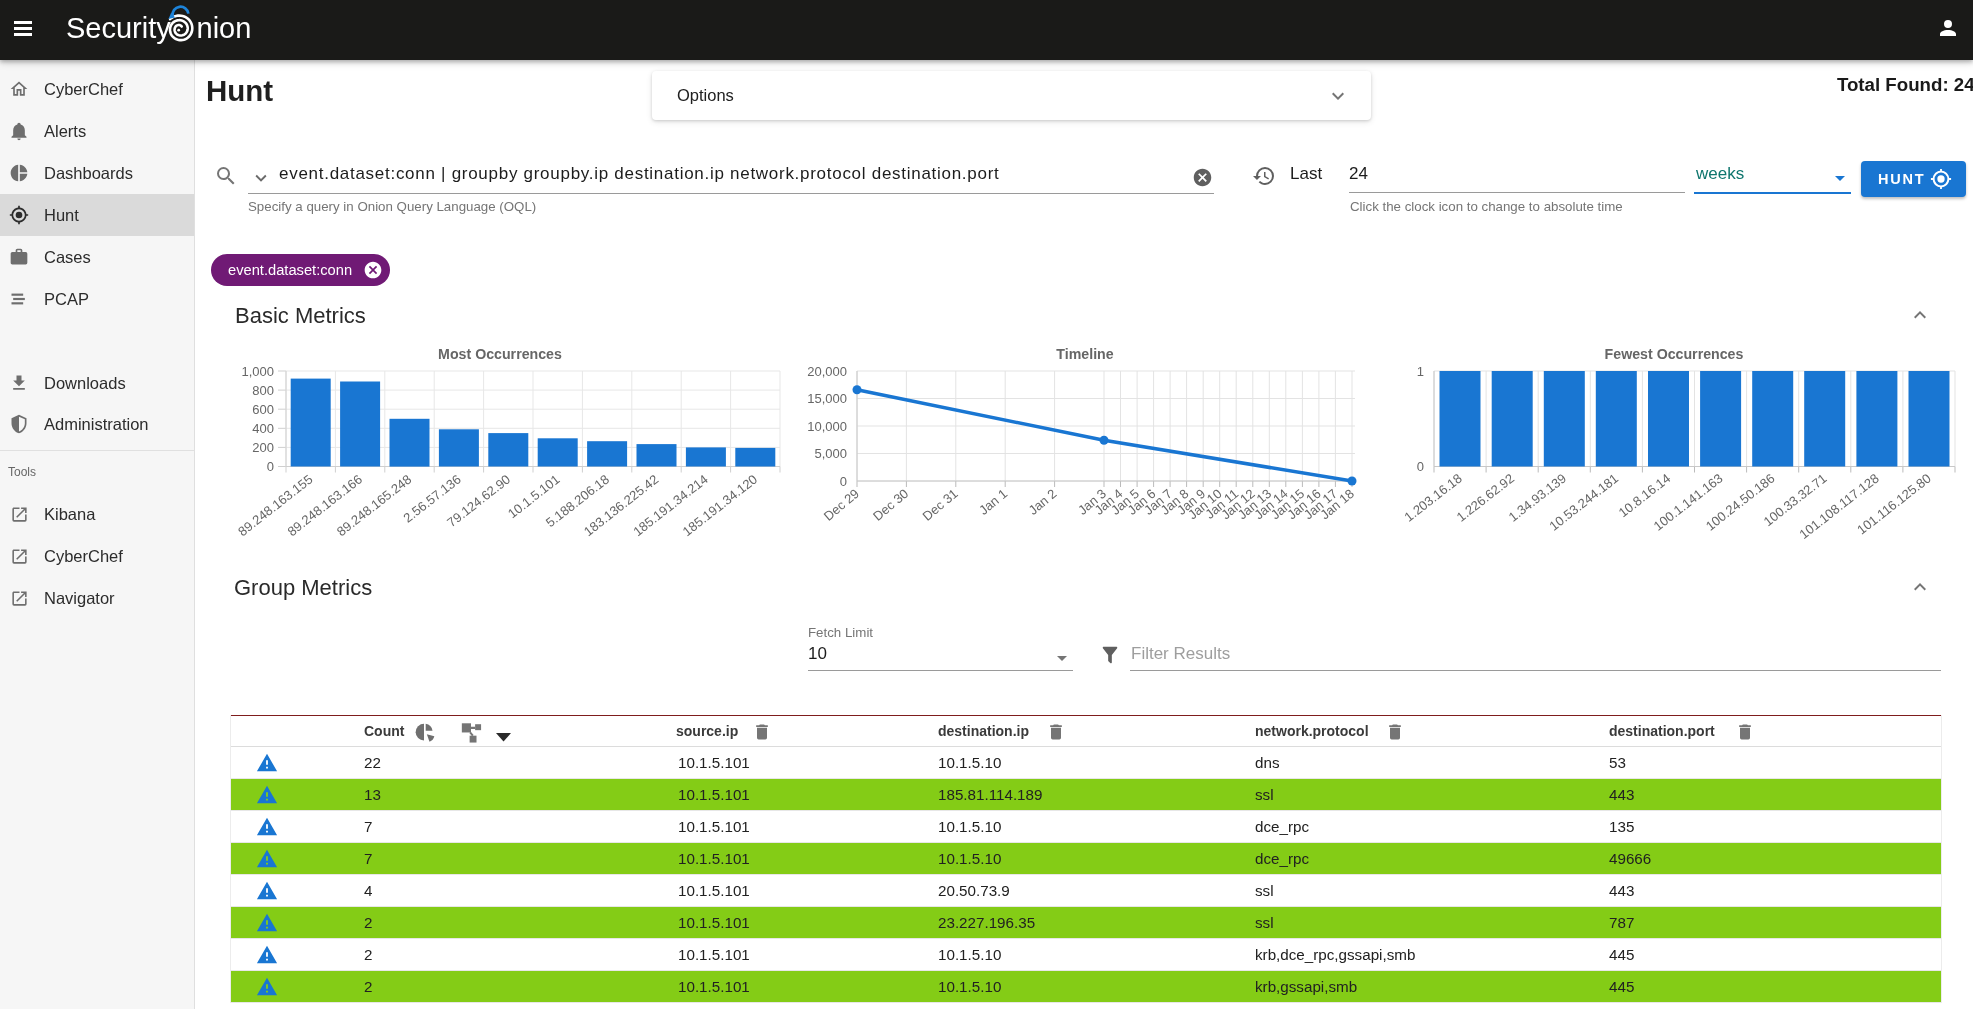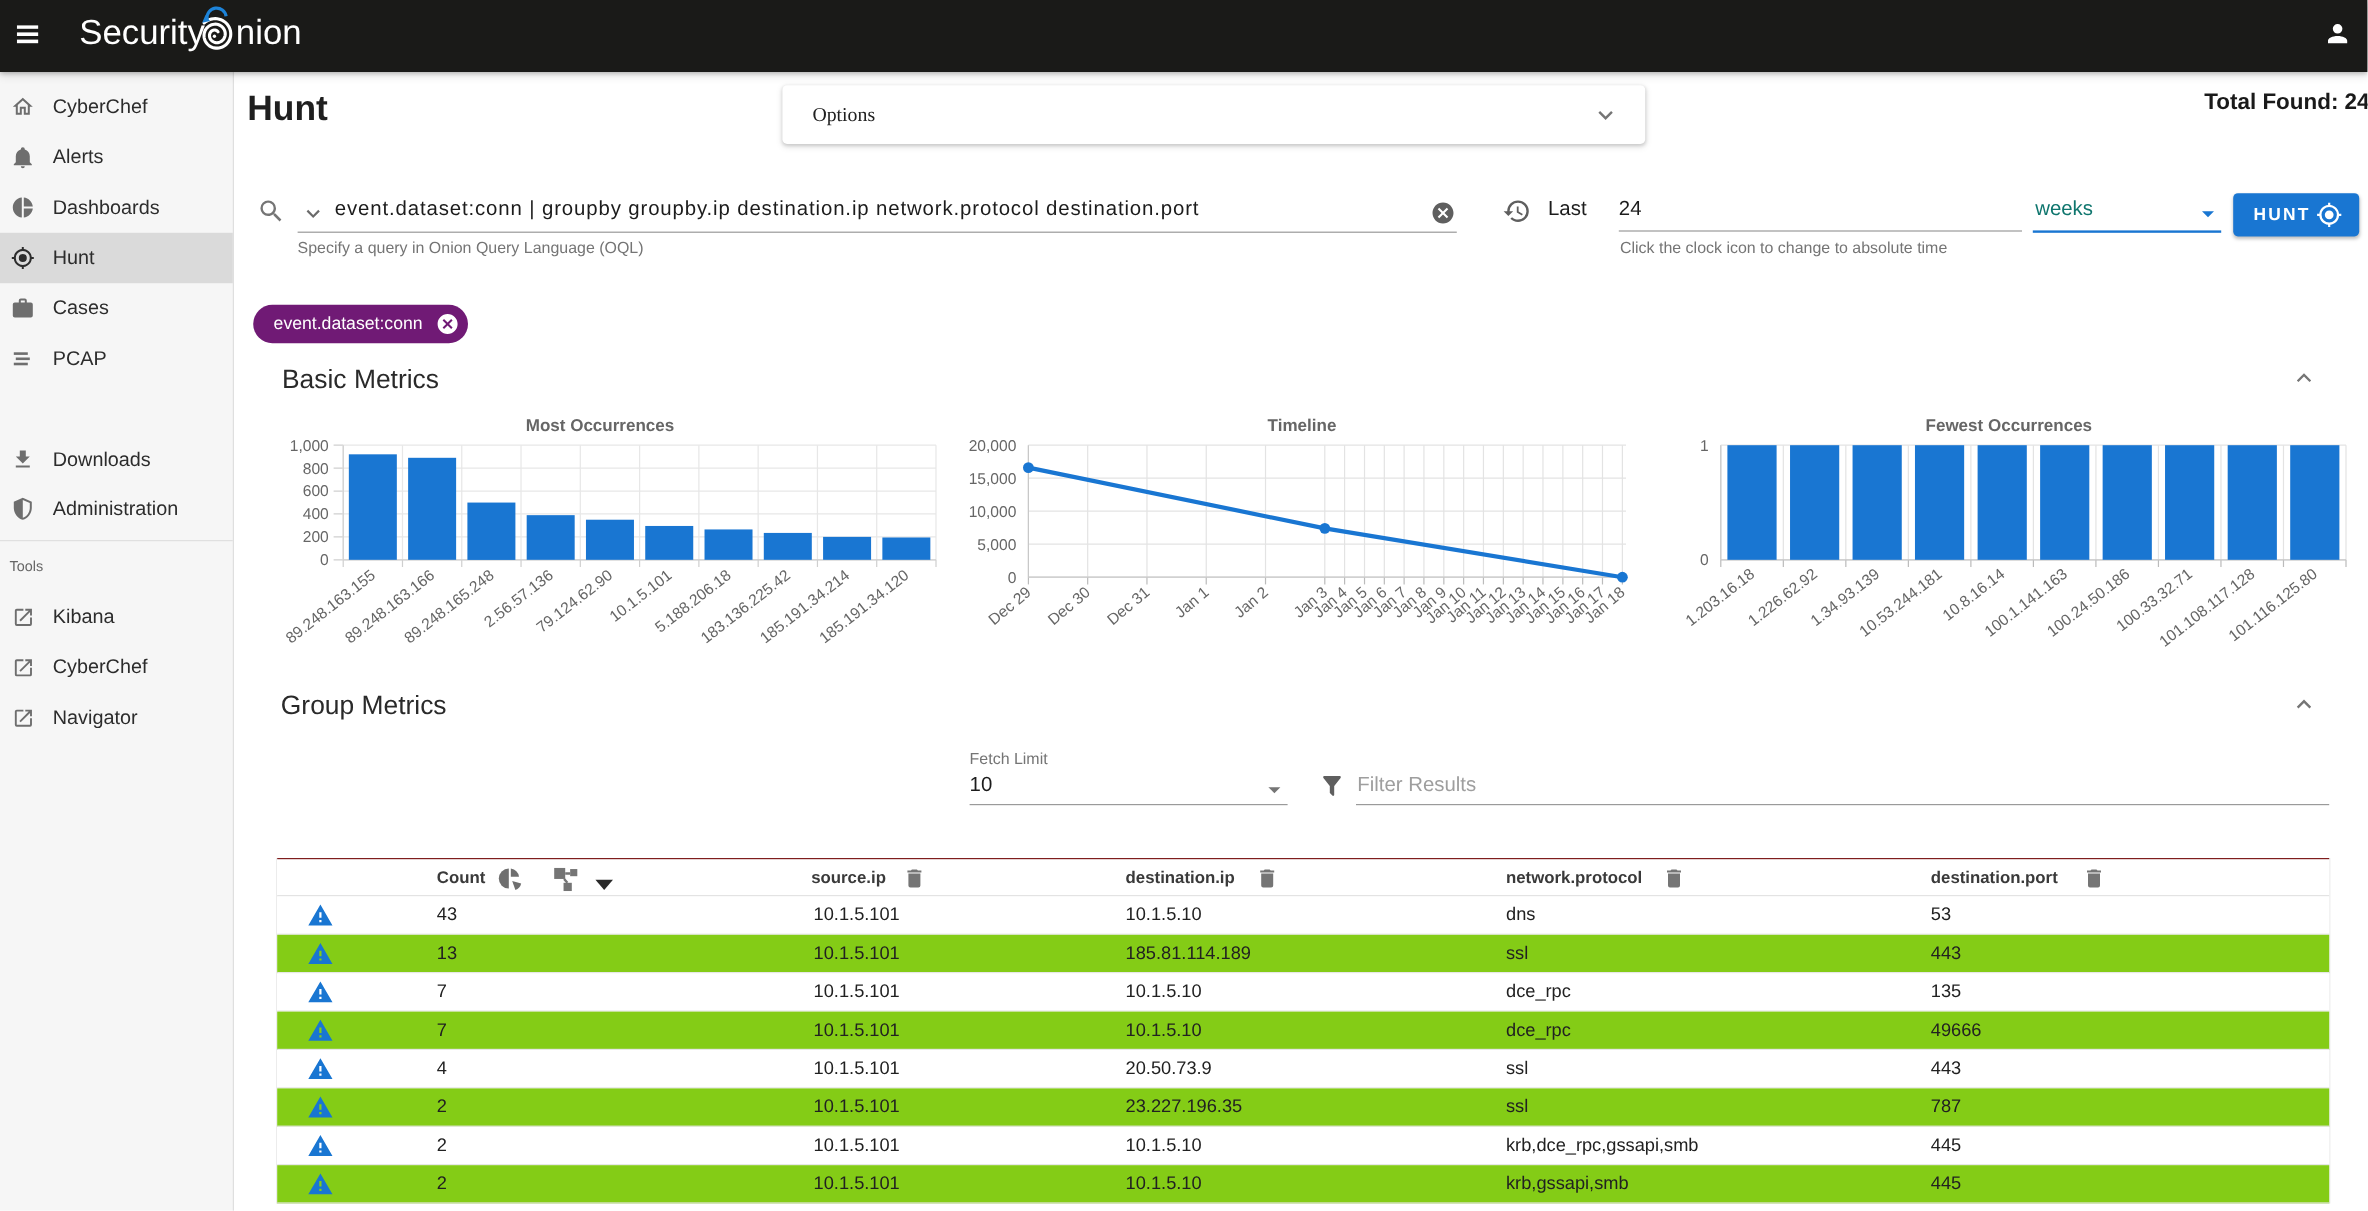--- a/index.html
+++ b/index.html
@@ -12,21 +12,21 @@
   
   .sidebar{left:0;top:60px;width:194px;height:949px;background:#f6f6f6;border-right:1px solid #dfdfdf;z-index:10;}
   .nav-item{position:absolute;left:0;width:194px;height:42px;}
   .nav-item .ic{position:absolute;left:9px;top:11px;}
   .nav-item .tx{position:absolute;left:44px;top:0;line-height:42px;font-size:16.5px;color:#2c2c2c;}
   .nav-active{background:#dadada;}
   .tools-label{left:6px;top:464px;font-size:12px;color:#666;}
   .divider{left:0;width:194px;height:1px;background:#e0e0e0;}
   
   .title{left:206px;top:74px;font-size:29.5px;font-weight:bold;color:#1f1f1f;}
-  .options{left:652px;top:71px;width:719px;height:49px;background:#fff;border-radius:4px;box-shadow:0 1px 3px rgba(0,0,0,.14),0 2px 6px rgba(0,0,0,.10);font-family:Liberation Serif, serif;}
+  .options{left:652px;top:71px;width:719px;height:49px;background:#fff;border-radius:4px;box-shadow:0 1px 3px rgba(0,0,0,.14),0 2px 6px rgba(0,0,0,.10);}
   .options .t{position:absolute;left:25px;top:0;line-height:49px;font-size:16.5px;color:#212121;}
   .total{right:10px;top:74px;font-size:18.7px;font-weight:bold;color:#1a1a1a;}
   .qtext{left:279px;top:164px;font-size:17px;letter-spacing:0.72px;color:#1c1c1c;}
   .underline{height:1px;background:#9a9a9a;}
   .helper{font-size:13.3px;color:#757575;}
   .chip{left:211px;top:242px;width:179px;height:32px;border-radius:16px;background:#701a75;color:#fff;margin-top:12px;}
   .chip .t{position:absolute;left:17px;top:0;line-height:32px;font-size:14.7px;}
   .sect{font-size:22px;color:#2a2a2a;}
   .hunt-btn{left:1861px;top:161px;width:105px;height:36px;background:#1976d2;border-radius:4px;box-shadow:0 2px 3px rgba(0,0,0,.25);}
   .hunt-btn .t{position:absolute;left:17px;top:0;line-height:36px;color:#fff;font-size:14.5px;font-weight:bold;letter-spacing:1.8px;}
@@ -438,21 +438,21 @@
       </svg>
     <div class="hcell" style="left:1378px">destination.port</div>
     <svg class="abs" style="left:1504px;top:6px" width="20" height="20" viewBox="0 0 24 24">
         <path fill="#757575" d="M19,4H15.5L14.5,3H9.5L8.5,4H5V6H19M6,19A2,2 0 0,0 8,21H16A2,2 0 0,0 18,19V7H6V19Z"></path>
       </svg>
   </div>
   <div class="abs trow" style="top:747px">
     <svg class="abs" style="left:25px;top:5px" width="22" height="22" viewBox="0 0 24 24">
         <path fill="#1976d2" d="M13,14H11V9H13M13,18H11V16H13M1,21H23L12,2L1,21Z"></path>
       </svg>
-    <div class="cell" style="left:133px">43</div>
+    <div class="cell" style="left:133px">22</div>
     <div class="cell" style="left:447px">10.1.5.101</div>
     <div class="cell" style="left:707px">10.1.5.10</div>
     <div class="cell" style="left:1024px">dns</div>
     <div class="cell" style="left:1378px">53</div>
   </div>
   <div class="abs trow even" style="top:779px">
     <svg class="abs" style="left:25px;top:5px" width="22" height="22" viewBox="0 0 24 24">
         <path fill="#1976d2" d="M13,14H11V9H13M13,18H11V16H13M1,21H23L12,2L1,21Z"></path>
       </svg>
     <div class="cell" style="left:133px">13</div>

